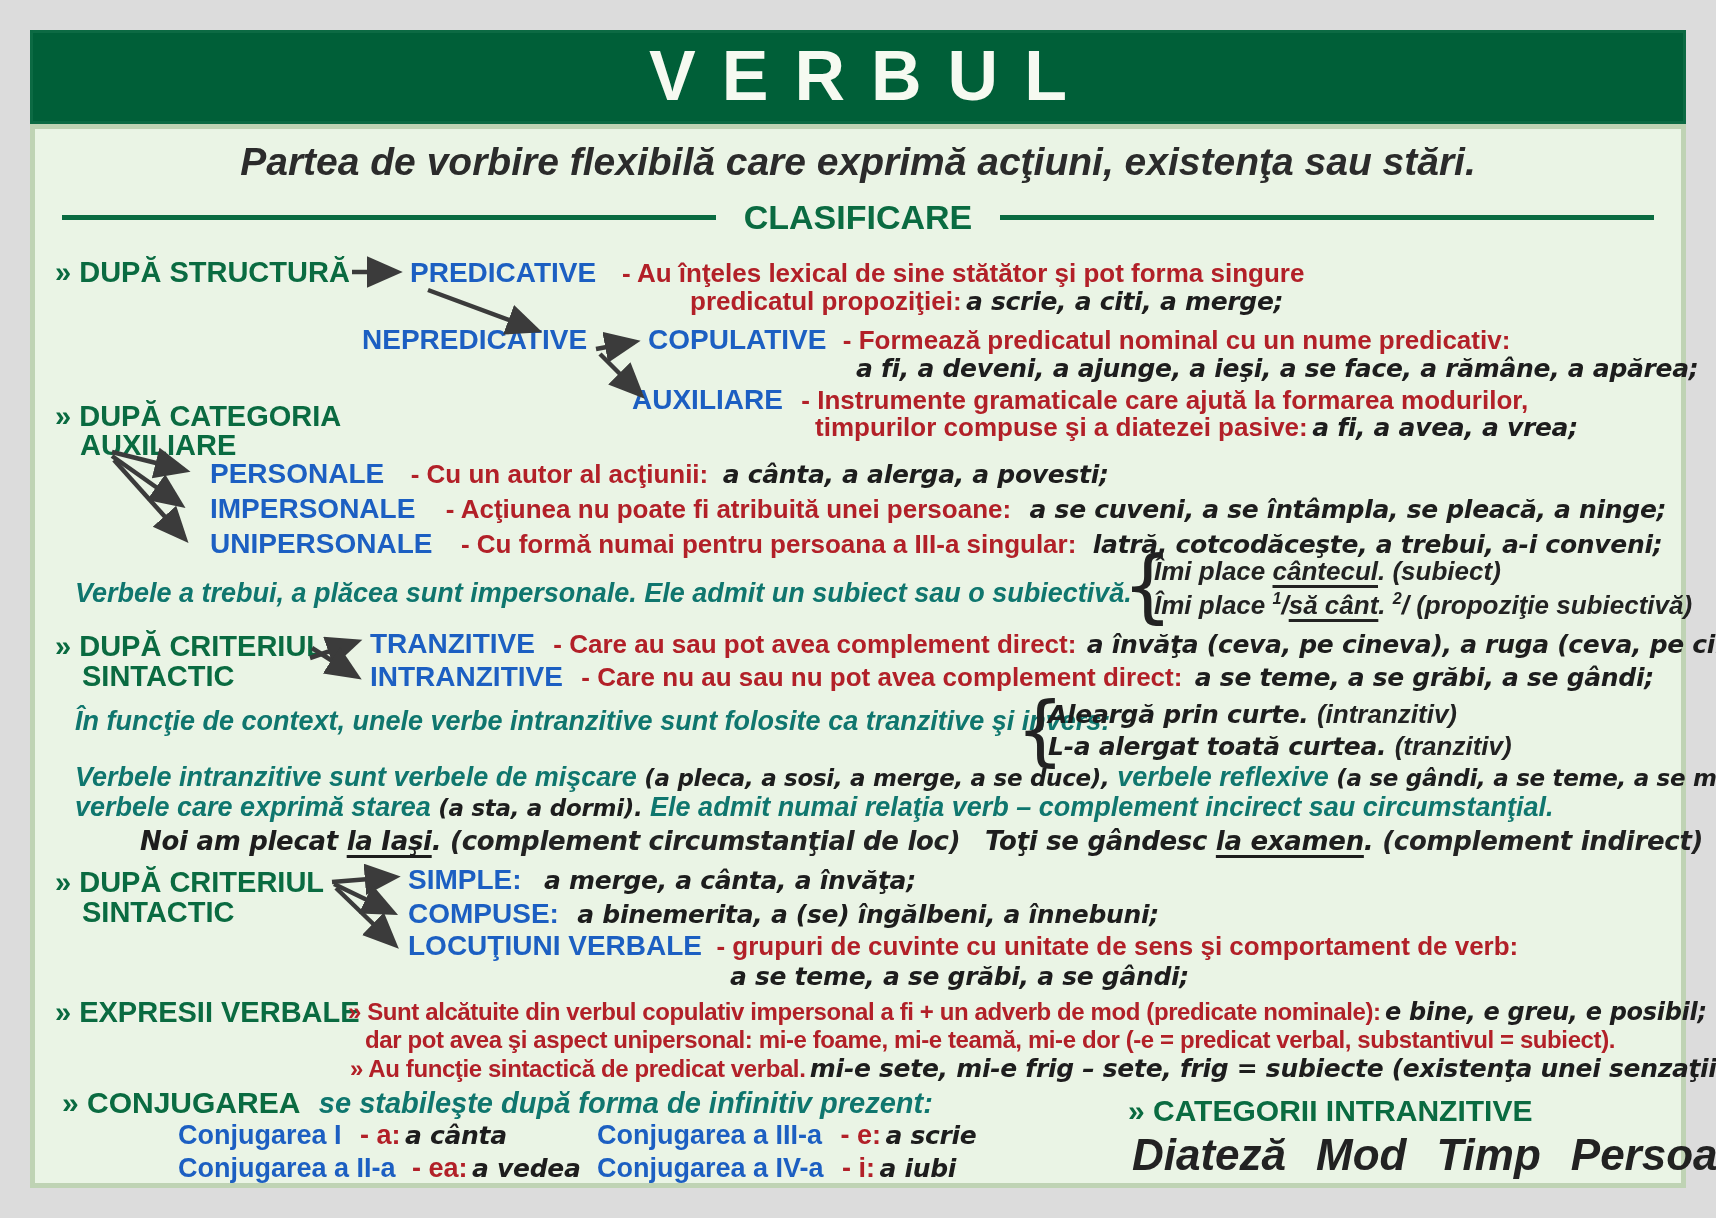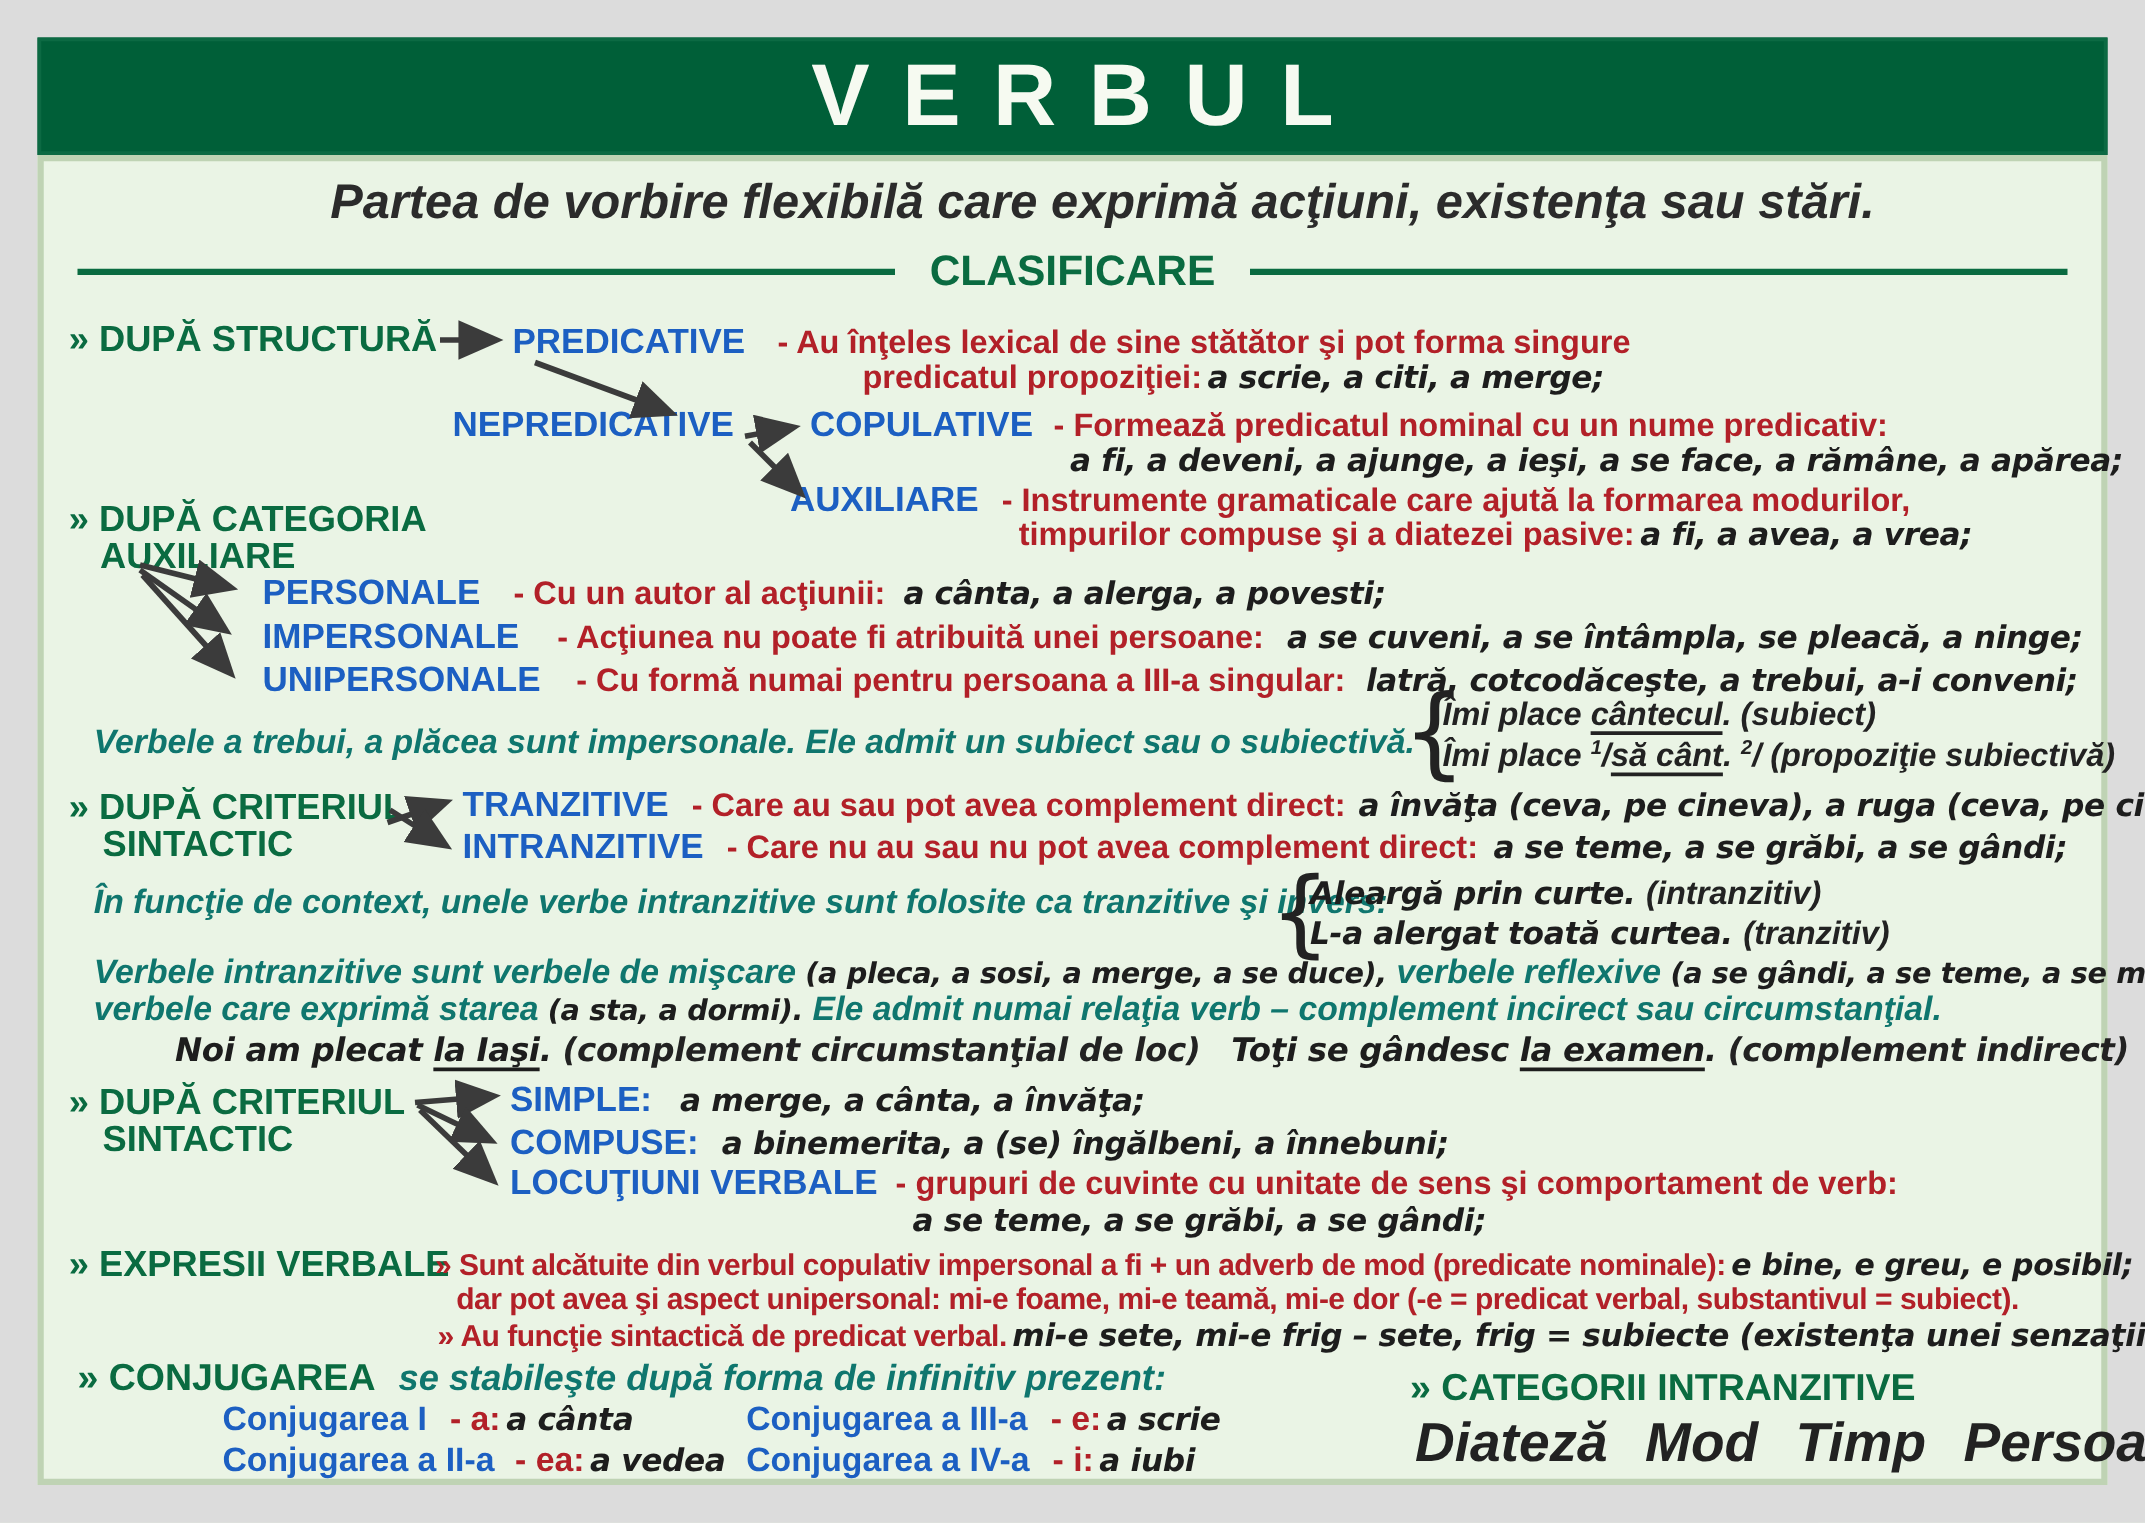--- a/index.html
+++ b/index.html
@@ -2,21 +2,21 @@
 <html><head>
 <meta charset="utf-8">
 <style>
   html,body{margin:0;padding:0;background:#dcdcdc;}
   body{width:1716px;height:1218px;overflow:hidden;font-family:"Liberation Sans",sans-serif;}
   .canvas{position:relative;width:1455px;height:1218px;background:#dcdcdc;}
   .header{position:absolute;left:30px;top:30px;width:1656px;height:94px;background:#005f38;border:3px solid #0c6a43;box-sizing:border-box;}
   .title{width:100%;text-align:center;line-height:86px;font-size:70px;font-weight:700;letter-spacing:26px;color:#f6faf1;padding-left:26px;box-sizing:border-box;}
   .content{position:absolute;left:30px;top:124px;width:1656px;height:1064px;background:#eaf4e5;border:5px solid #bfd3b4;box-sizing:border-box;}
   .abs{position:absolute;white-space:nowrap;}
-  .subtitle{left:30px;top:140px;width:1656px;text-align:center;font-size:39px;font-weight:700;font-style:italic;color:#2b2b2b;padding-left:24px;}
+  .subtitle{left:30px;top:140px;width:1656px;text-align:center;font-size:39px;font-weight:700;font-style:italic;color:#2b2b2b;}
   .clasif-row{left:62px;top:198px;width:1592px;display:flex;align-items:center;gap:28px;}
   .cl-line{height:5px;background:#0a6b41;flex:1;}
   .cl-text{font-size:34px;font-weight:700;color:#0a6b41;}
   .g{font-size:29px;font-weight:700;color:#0a6b41;}
   .b{font-size:28px;font-weight:700;color:#1c5fc2;}
   .r{font-size:26px;font-weight:700;color:#b22028;}
   .ex{font-size:25px;font-weight:700;font-style:italic;color:#1d1d1d;font-family:"DejaVu Sans",sans-serif;letter-spacing:-0.3px;}
   .ex24{font-size:23px;font-weight:700;font-style:italic;color:#1d1d1d;font-family:"DejaVu Sans",sans-serif;letter-spacing:-0.3px;}
   .note{font-size:27px;font-weight:700;font-style:italic;color:#0f766e;}
   .note26{font-size:26px;font-weight:700;font-style:italic;color:#222;}

